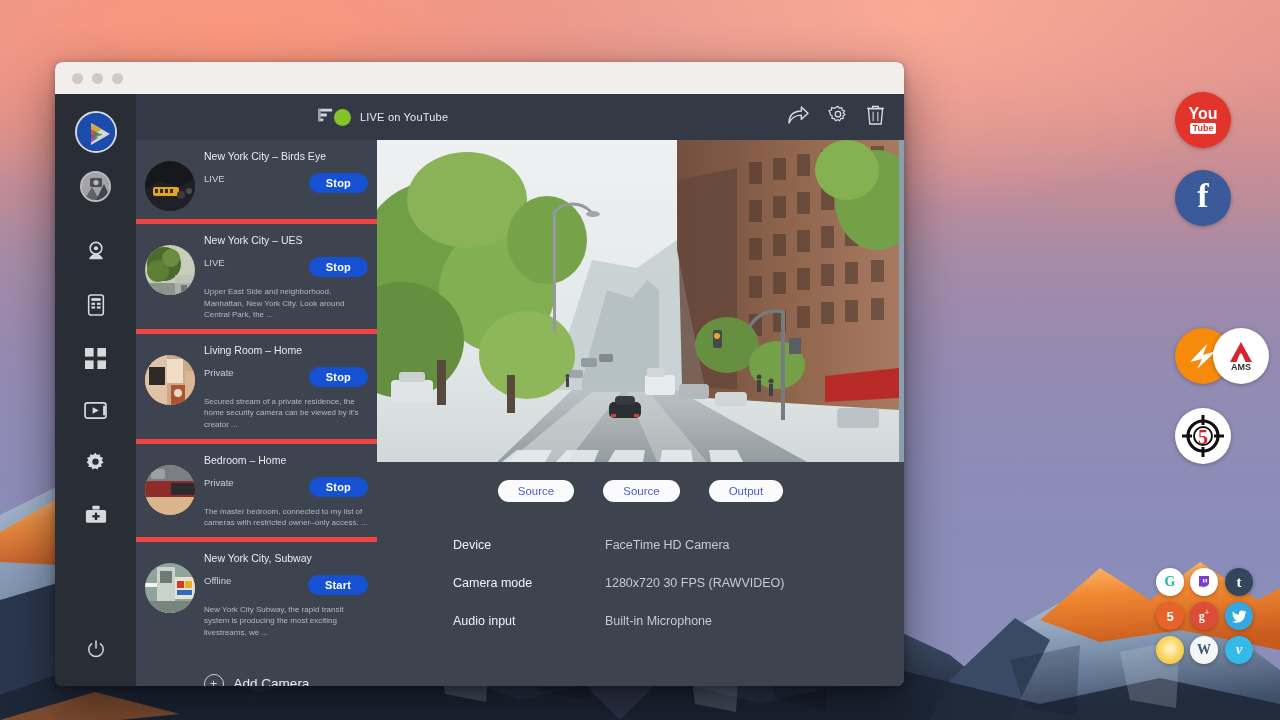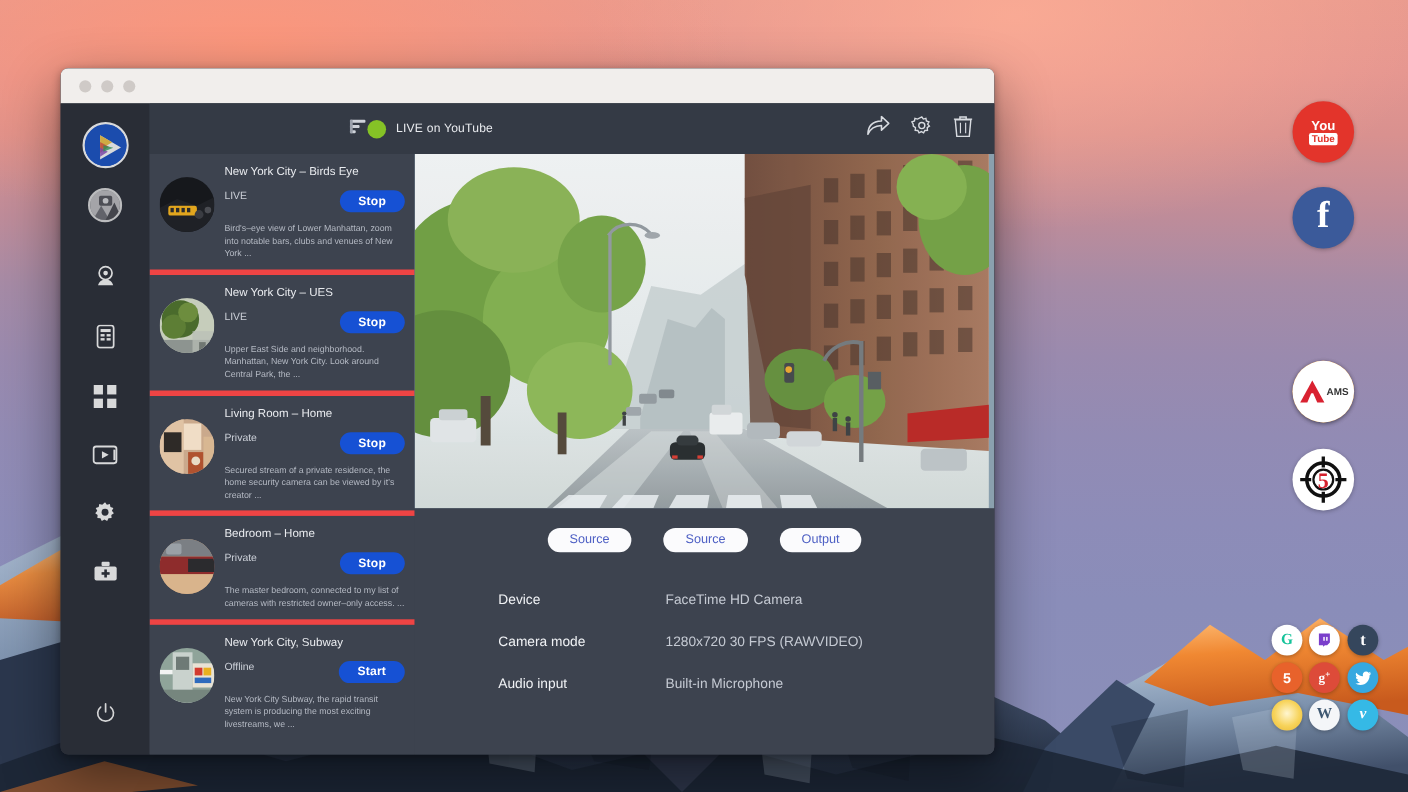--- a/index.html
+++ b/index.html
@@ -188,35 +188,35 @@
       <g opacity="0.22" fill="#cfdcea">
         <polygon points="150,330 200,320 195,380 155,372"></polygon>
         <polygon points="440,350 490,338 486,402 445,394"></polygon>
         <polygon points="690,362 740,350 736,412 695,404"></polygon>
         <polygon points="1120,352 1180,340 1176,408 1130,400"></polygon>
       </g>
     </svg>
   </div>
 
   <div class="dicon big" data-name="desktop-icon-youtube" style="left:1175px; top:92px; background:#e3342b; flex-direction:column; gap:1px;">
-    <span data-name="youtube-icon" style="font-size:12px;line-height:1;">You</span>
+    <span data-name="youtube-icon" style="font-size:16px;line-height:1;">You</span>
     <span data-name="youtube-icon-sub" style="font-size:9px;line-height:1;background:#fff;color:#e3342b;border-radius:2px;padding:1px 3px;">Tube</span>
   </div>
 
   <div class="dicon big" data-name="desktop-icon-facebook" style="left:1175px; top:170px; background:#3b5a9a; font-size:34px; font-family:'Liberation Serif',serif; padding-bottom:5px;">
     <span data-name="facebook-icon">f</span>
   </div>
 
   <div class="dicon big" data-name="desktop-icon-wirecast" style="left: 1175px; top: 248px; background: rgb(245, 138, 11);">
     <svg width="40" height="40" viewBox="0 0 40 40" data-name="lightning-bolt-icon">
       <path d="M7 26 L24 8 L20 19 L33 15 L14 33 L19 23 Z" fill="#fff"></path>
     </svg>
   </div>
 
-  <div class="dicon big" data-name="desktop-icon-adobe-ams" style="left:1175px; top:328px; background:#fff; flex-direction:row;">
+  <div class="dicon big" data-name="desktop-icon-adobe-ams" style="left:1213px; top:328px; background:#fff; flex-direction:column;">
     <svg width="26" height="22" viewBox="0 0 26 22" data-name="adobe-a-icon">
       <path d="M13 1 L24 21 L17.5 21 L13.8 12.5 L9.5 12.5 Z" fill="#d92231"></path>
       <path d="M13 1 L2 21 L8.5 21 L12 12.5" fill="#d92231"></path>
     </svg>
     <span data-name="ams-label" style="color:#333;font-size:9px;margin-top:-1px;">AMS</span>
   </div>
 
   <div class="dicon big" data-name="desktop-icon-target-five" style="left:1175px; top:408px; background:#fff;">
     <svg width="50" height="50" viewBox="0 0 50 50" data-name="crosshair-icon">
       <circle cx="25" cy="25" r="15" fill="none" stroke="#111" stroke-width="3.2"></circle>
@@ -424,21 +424,20 @@
                   <circle cx="36" cy="34" r="4" fill="#3a3c42"></circle>
                   <circle cx="44" cy="30" r="3" fill="#4a4c52"></circle>
                 </svg>
               </div>
               <div class="camInfo" data-name="camera-info">
                 <div class="camTitle" data-name="camera-title">New York City – Birds Eye</div>
                 <div class="statRow">
                   <span class="camStatus" data-name="camera-status">LIVE</span>
                   <button class="btn stop" data-name="camera-action-button">Stop</button>
                 </div>
-                <div class="camDesc" data-name="camera-description">Bird's–eye view of Lower Manhattan, zoom into notable bars, clubs and venues of New York ...</div>
               </div>
             </div>
 
             <div class="camRow" data-name="camera-list-item">
               <div class="thumb" data-name="camera-thumbnail">
                 <svg width="50" height="50" viewBox="0 0 50 50">
                   <rect width="50" height="50" fill="#c6cdbb"></rect>
                   <circle cx="19" cy="19" r="17" fill="#4a6b2c"></circle>
                   <circle cx="13" cy="26" r="11" fill="#5d7e35"></circle>
                   <circle cx="26" cy="13" r="9" fill="#6d8d3e"></circle>

